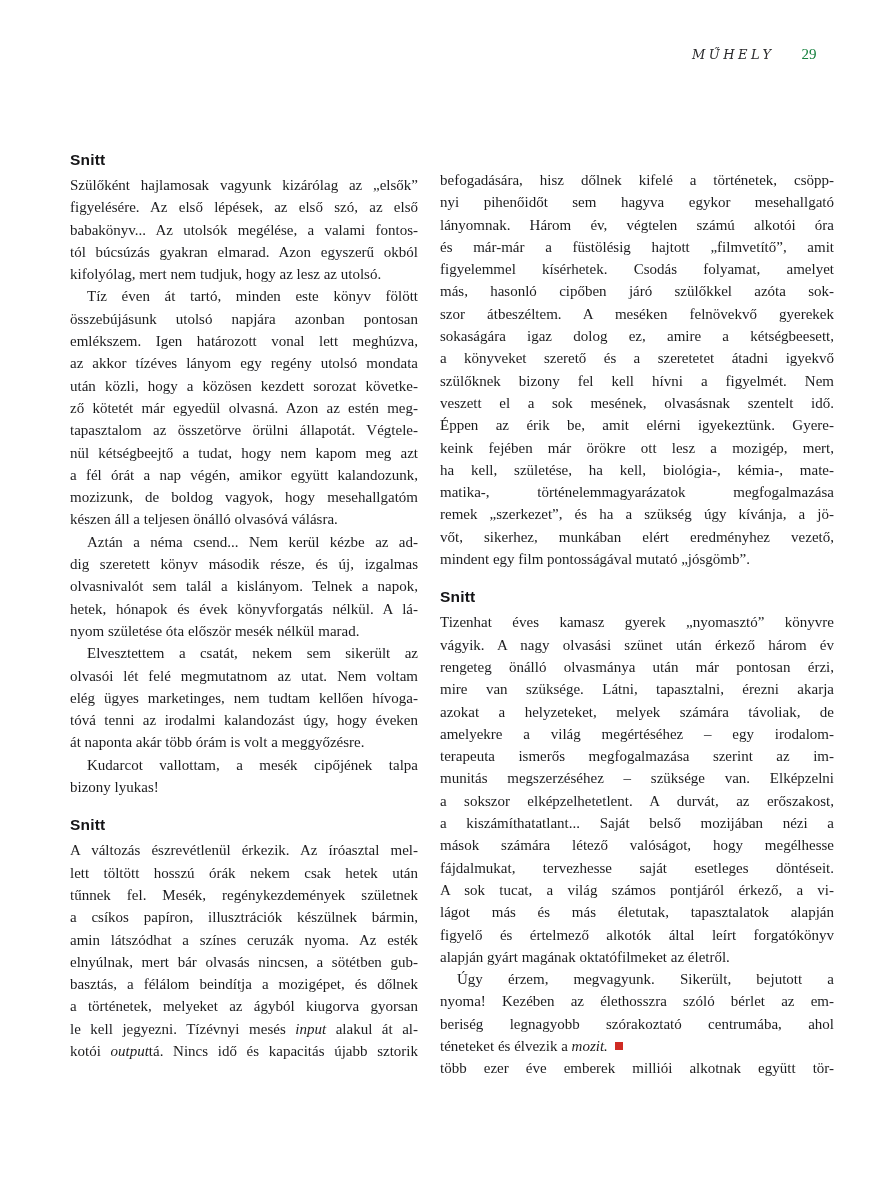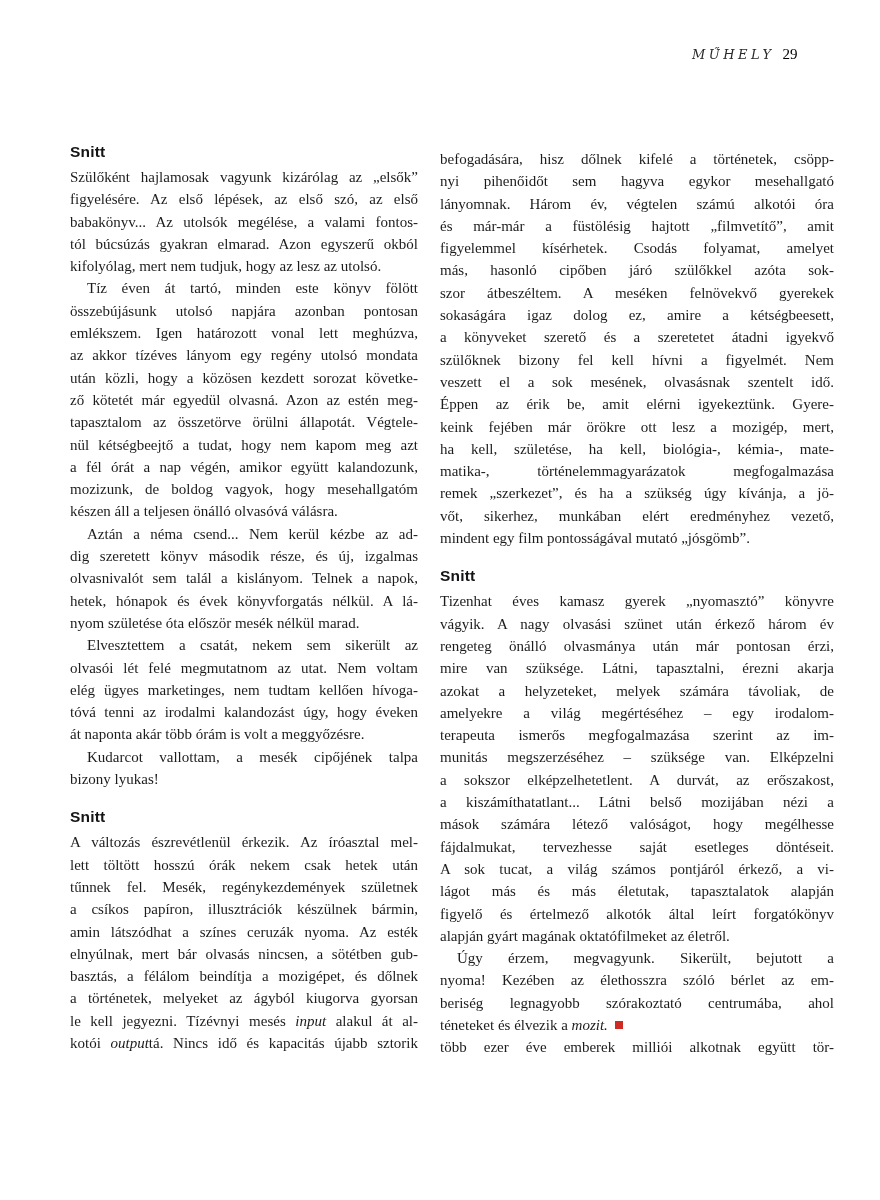--- a/index.html
+++ b/index.html
@@ -3,34 +3,34 @@
 <meta charset="utf-8">
 <style>
   html,body{margin:0;padding:0;background:#ffffff;}
   .page{
     position:relative;width:880px;height:1200px;background:#ffffff;
     font-family:"Liberation Serif","DejaVu Serif",serif;color:#1c1c1e;
     overflow:hidden;
   }
   .runhead{
     position:absolute;top:46px;left:692px;
-    display:flex;align-items:baseline;gap:8px;
+    display:flex;align-items:baseline;gap:27px;
   }
   .journal{
     font-family:"DejaVu Serif","Liberation Serif",serif;
     font-style:italic;font-size:13px;letter-spacing:3.5px;color:#2a2a2c;
   }
-  .pagenum{font-size:15px;color:#000000;}
+  .pagenum{font-size:15px;color:#15803d;}
   .col{position:absolute;font-size:15px;line-height:22.3px;}
   #col0{left:70px;top:136px;width:348px;}
-  #col1{left:440px;top:148px;width:394px;}
+  #col1{left:440px;top:169px;width:394px;}
   .heading{
     font-family:"Liberation Sans","DejaVu Sans",sans-serif;
     font-weight:700;font-size:15.5px;line-height:23px;color:#141416;
-    margin:4px 0 3px 0;letter-spacing:.2px;
+    margin:12px 0 3px 0;letter-spacing:.2px;
   }
   .heading.mid{margin-top:15px;}
   .line{text-align:justify;text-align-last:justify;text-justify:inter-word;}
   .line.end{text-align-last:left;}
   .line.indent{text-indent:17px;}
   .it{font-style:italic;}
   .sq{
     display:inline-block;width:8px;height:8px;background:var(--accent,#cf2b24);
     margin-left:7px;position:relative;top:-1px;
   }
@@ -107,21 +107,21 @@
       <div class="heading mid">Snitt</div>
       <div class="line"><span>Tizenhat éves kamasz gyerek „nyomasztó” könyvre</span></div>
       <div class="line"><span>vágyik. A nagy olvasási szünet után érkező három év</span></div>
       <div class="line"><span>rengeteg önálló olvasmánya után már pontosan érzi,</span></div>
       <div class="line"><span>mire van szüksége. Látni, tapasztalni, érezni akarja</span></div>
       <div class="line"><span>azokat a helyzeteket, melyek számára távoliak, de</span></div>
       <div class="line"><span>amelyekre a világ megértéséhez – egy irodalom-</span></div>
       <div class="line"><span>terapeuta ismerős megfogalmazása szerint az im-</span></div>
       <div class="line"><span>munitás megszerzéséhez – szüksége van. Elképzelni</span></div>
       <div class="line"><span>a sokszor elképzelhetetlent. A durvát, az erőszakost,</span></div>
-      <div class="line"><span>a kiszámíthatatlant... Látni belső mozijában nézi a</span></div>
+      <div class="line"><span>a kiszámíthatatlant... Saját belső mozijában nézi a</span></div>
       <div class="line"><span>mások számára létező valóságot, hogy megélhesse</span></div>
       <div class="line"><span>fájdalmukat, tervezhesse saját esetleges döntéseit.</span></div>
       <div class="line"><span>A sok tucat, a világ számos pontjáról érkező, a vi-</span></div>
       <div class="line"><span>lágot más és más életutak, tapasztalatok alapján</span></div>
       <div class="line"><span>figyelő és értelmező alkotók által leírt forgatókönyv</span></div>
       <div class="line end"><span>alapján gyárt magának oktatófilmeket az életről.</span></div>
       <div class="line indent"><span>Úgy érzem, megvagyunk. Sikerült, bejutott a</span></div>
       <div class="line"><span>nyoma! Kezében az élethosszra szóló bérlet az em-</span></div>
       <div class="line"><span>beriség legnagyobb szórakoztató centrumába, ahol</span></div>
       <div class="line end"><span>téneteket és élvezik a </span><span class="it">mozit.</span><span class="sq"></span></div>

